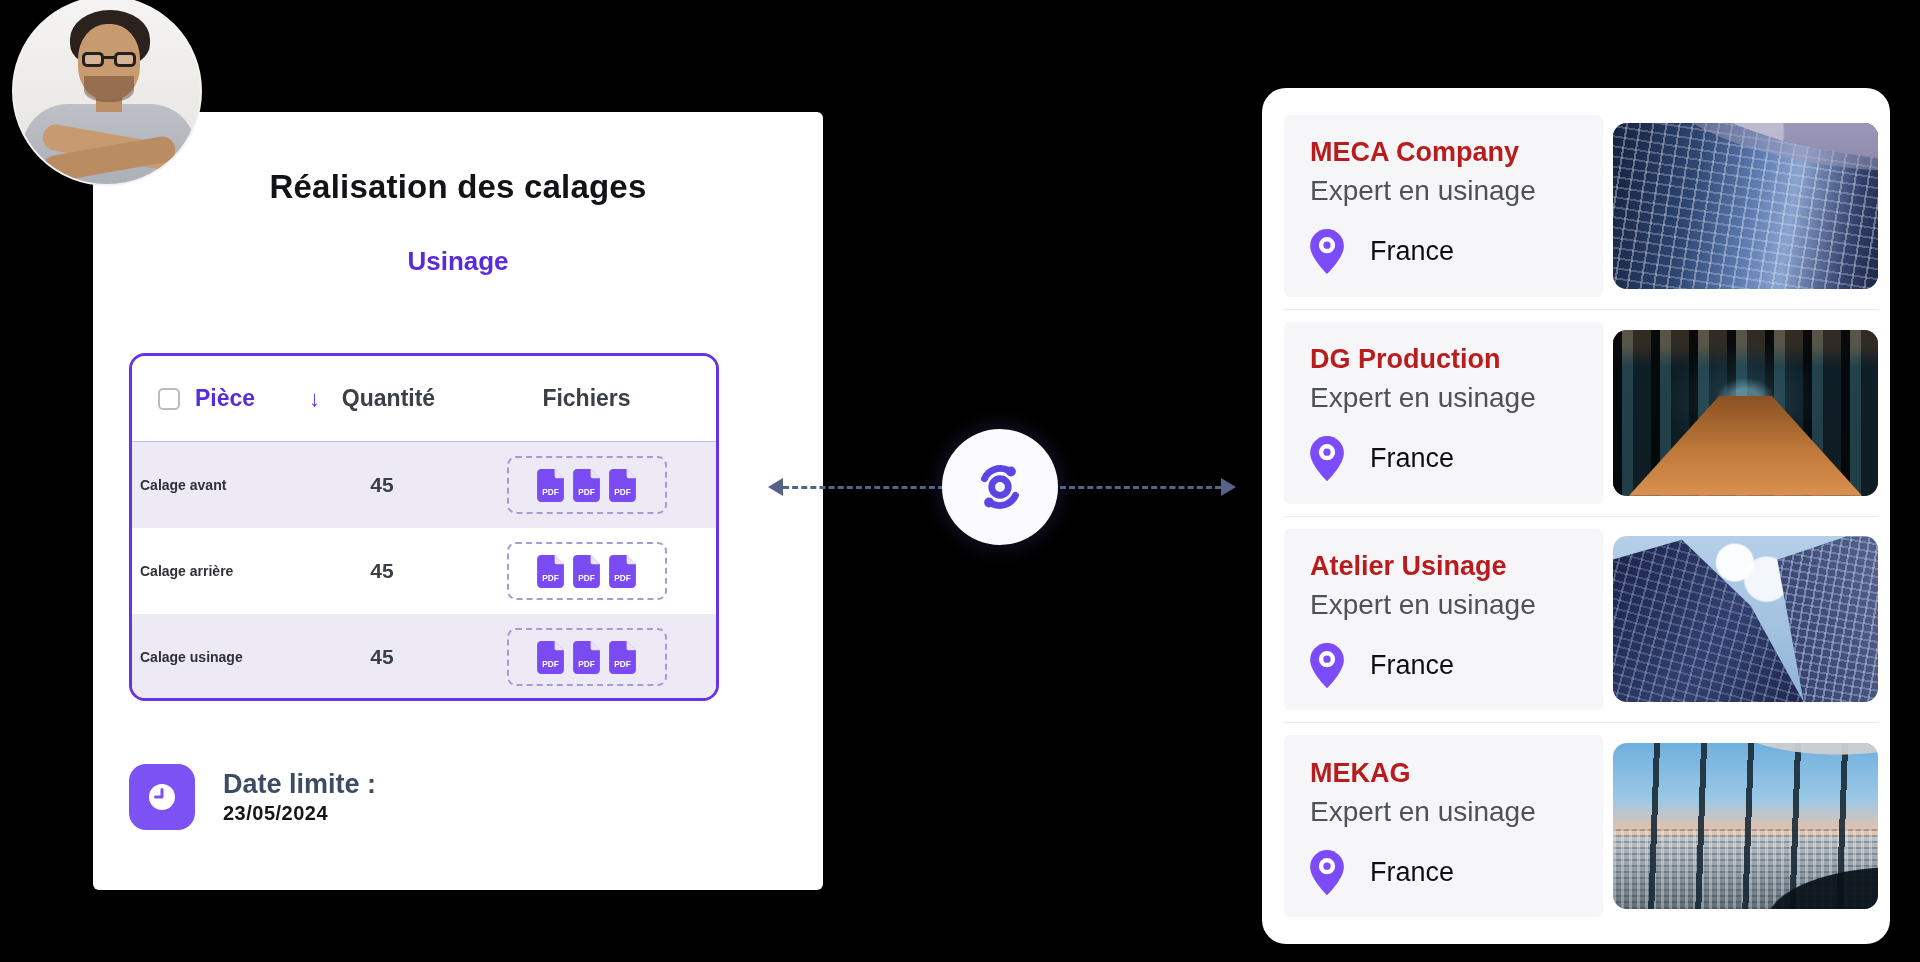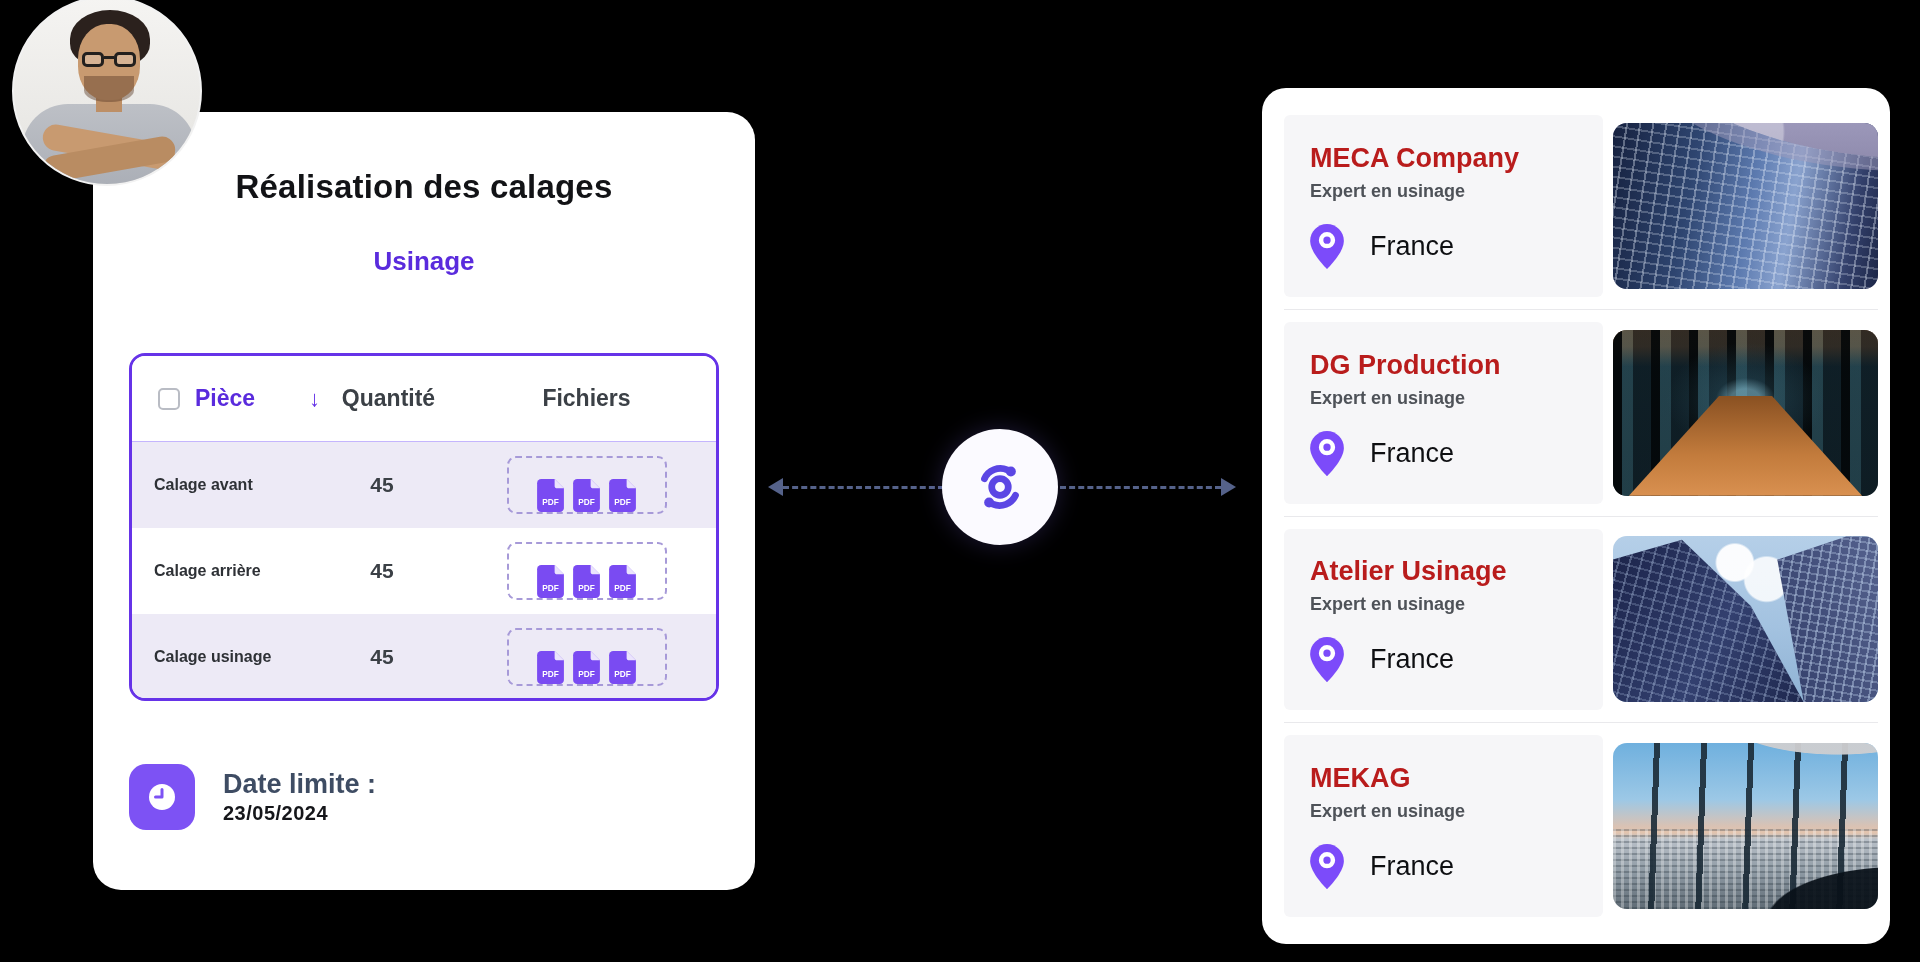--- a/index.html
+++ b/index.html
@@ -34,22 +34,22 @@
   .avatar .neck { position:absolute; left:82px; top:96px; width:26px; height:18px; background:#bd8f66; }
   .avatar .shirt { position:absolute; left:8px; top:106px; width:174px; height:90px;
     border-radius:46px 46px 0 0; background:linear-gradient(180deg,#bdc0c6 0%,#a9adb5 100%); }
   .avatar .arm1 { position:absolute; left:28px; top:136px; width:134px; height:26px; border-radius:14px;
     background:#c2placeholder; background:#c89a70; transform:rotate(10deg); }
   .avatar .arm2 { position:absolute; left:28px; top:148px; width:134px; height:26px; border-radius:14px;
     background:#b98c62; transform:rotate(-10deg); }
 
   
   .card-left {
-    position:absolute; left:93px; top:112px; width:662px; height:778px;
-    background:#fff; border-radius:28px;
+    position:absolute; left:93px; top:112px; width:730px; height:778px;
+    background:#fff; border-radius:6px;
   }
   .card-left h1 {
     margin-top:56px; text-align:center;
     font-size:33px; font-weight:700; color:#121316; letter-spacing:.2px;
   }
   .order-category {
     margin-top:40px; text-align:center;
     font-size:26px; font-weight:600; color:#5a2bdd;
   }
   .ptable {
@@ -62,26 +62,26 @@
   }
   .thead .c1 { display:flex; align-items:center; padding-left:26px; }
   .checkbox { width:22px; height:22px; border:2.5px solid #b9bcc4; border-radius:5px; background:#fff; flex:none; }
   .th-piece { margin-left:15px; font-size:23px; font-weight:600; color:#5a2bdd; }
   .sort-icon { margin-left:38px; font-size:22px; font-weight:700; color:#6633e8; }
   .th-dim { font-size:23px; font-weight:600; color:#3b4046; text-align:center; }
   .trow {
     height:86px; display:grid; grid-template-columns:175px 150px 1fr; align-items:center;
   }
   .trow.alt { background:#edeaf6; }
-  .td-name { padding-left:22px; font-size:16px; font-weight:700; color:#2e3136; white-space:nowrap; }
+  .td-name { padding-left:8px; font-size:14px; font-weight:700; color:#2e3136; white-space:nowrap; }
   .td-qty { font-size:21px; font-weight:600; color:#3b4046; text-align:center; }
   .td-files { display:flex; justify-content:center; }
   .dropzone {
     width:160px; height:58px; border:2px dashed #a79ad8; border-radius:9px;
-    display:flex; align-items:flex-end; justify-content:center; gap:9px;
+    display:flex; align-items:center; justify-content:center; gap:9px;
   }
   .pdf-icon { width:27px; height:33px; display:block; }
 
   .deadline { position:absolute; left:36px; top:652px; display:flex; align-items:center;gap:8px; }
   .deadline-icon {
     width:66px; height:66px; border-radius:17px; background:#7d52f4;
     display:flex; align-items:center; justify-content:center; flex:none;
   }
   .deadline-text { margin-left:20px; }
   .deadline-label { font-size:27px; font-weight:700; color:#3e4c63; }
@@ -108,21 +108,21 @@
     background:#fff; border-radius:24px; padding:15px 12px 15px 22px;
     display:flex; flex-direction:column;
   }
   .company { flex:1; display:flex; align-items:center; }
   .company .panel {
     flex:1; align-self:stretch; margin:12px 0; background:#f6f6f8; border-radius:6px;
     display:flex; flex-direction:column; justify-content:center; padding-left:26px;
   }
   .company + .divider { height:1px; background:#e9e9ec; flex:none; }
   .co-name { font-size:27px; font-weight:700; color:#b91c1c; }
-  .co-tagline { font-size:18px; font-weight:700; color:#4e5258; margin-top:7px; }
+  .co-tagline { font-size:28px; font-weight:400; color:#4e5258; margin-top:7px; }
   .co-loc { display:flex; align-items:center; margin-top:22px; }
   .co-loc .loc-label { font-size:27px; font-weight:500; color:#0e0f12; margin-left:26px; }
   .pin-icon { width:34px; height:45px; display:block; }
 
   .photo { width:265px; height:166px; border-radius:14px; position:relative; overflow:hidden;
     flex:none; margin-left:10px; background:#ccc; }
 
   .photo-0 { background:linear-gradient(180deg,#aaa6c8 0%,#938fb2 60%,#86829f 100%); }
   .photo-0::before { content:""; position:absolute; inset:0; background:
     repeating-linear-gradient(99deg, rgba(230,238,250,.35) 0 2px, rgba(0,0,0,0) 2px 13px),

